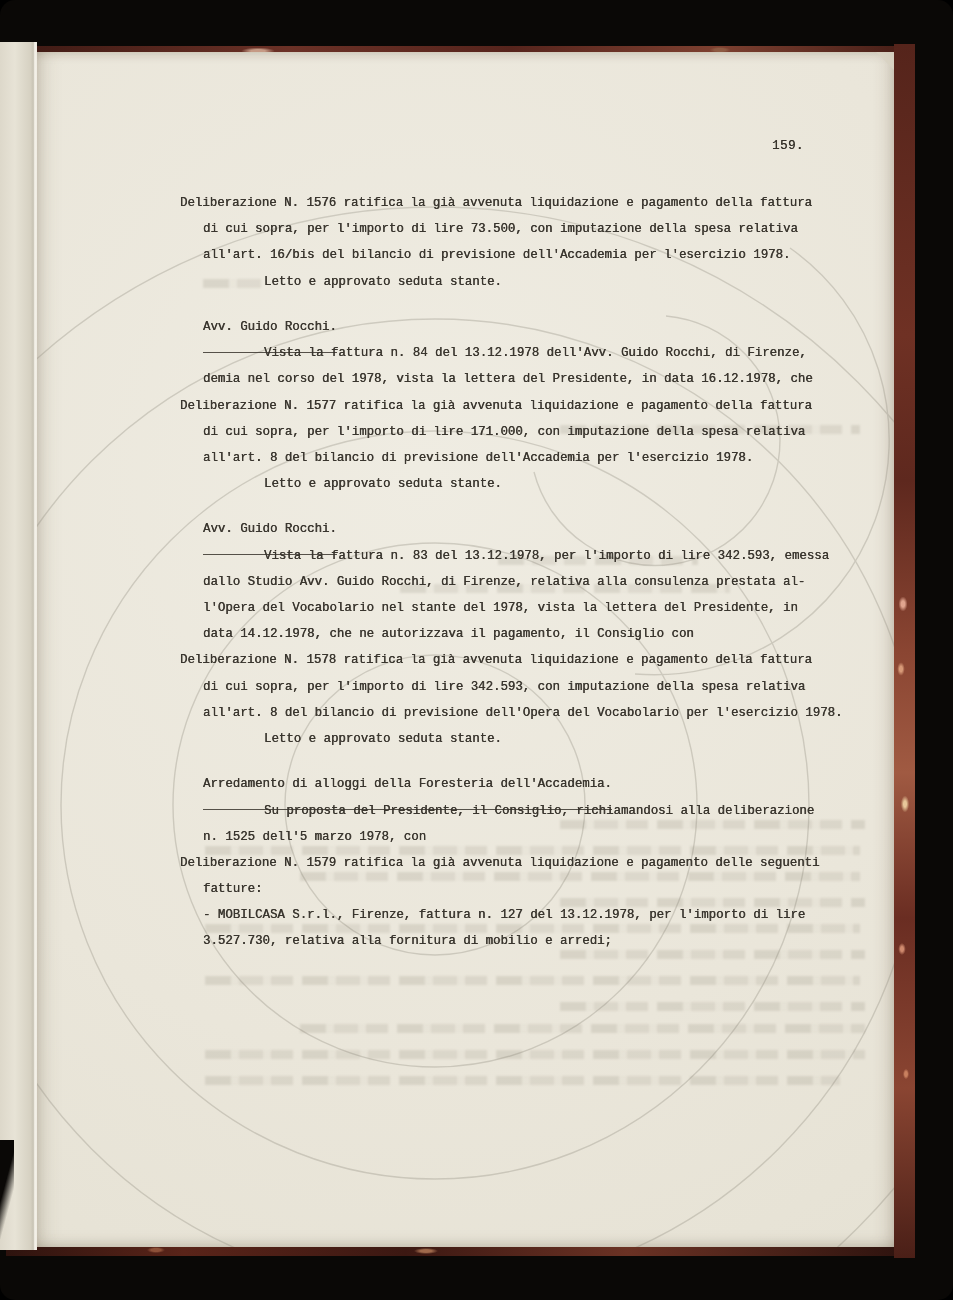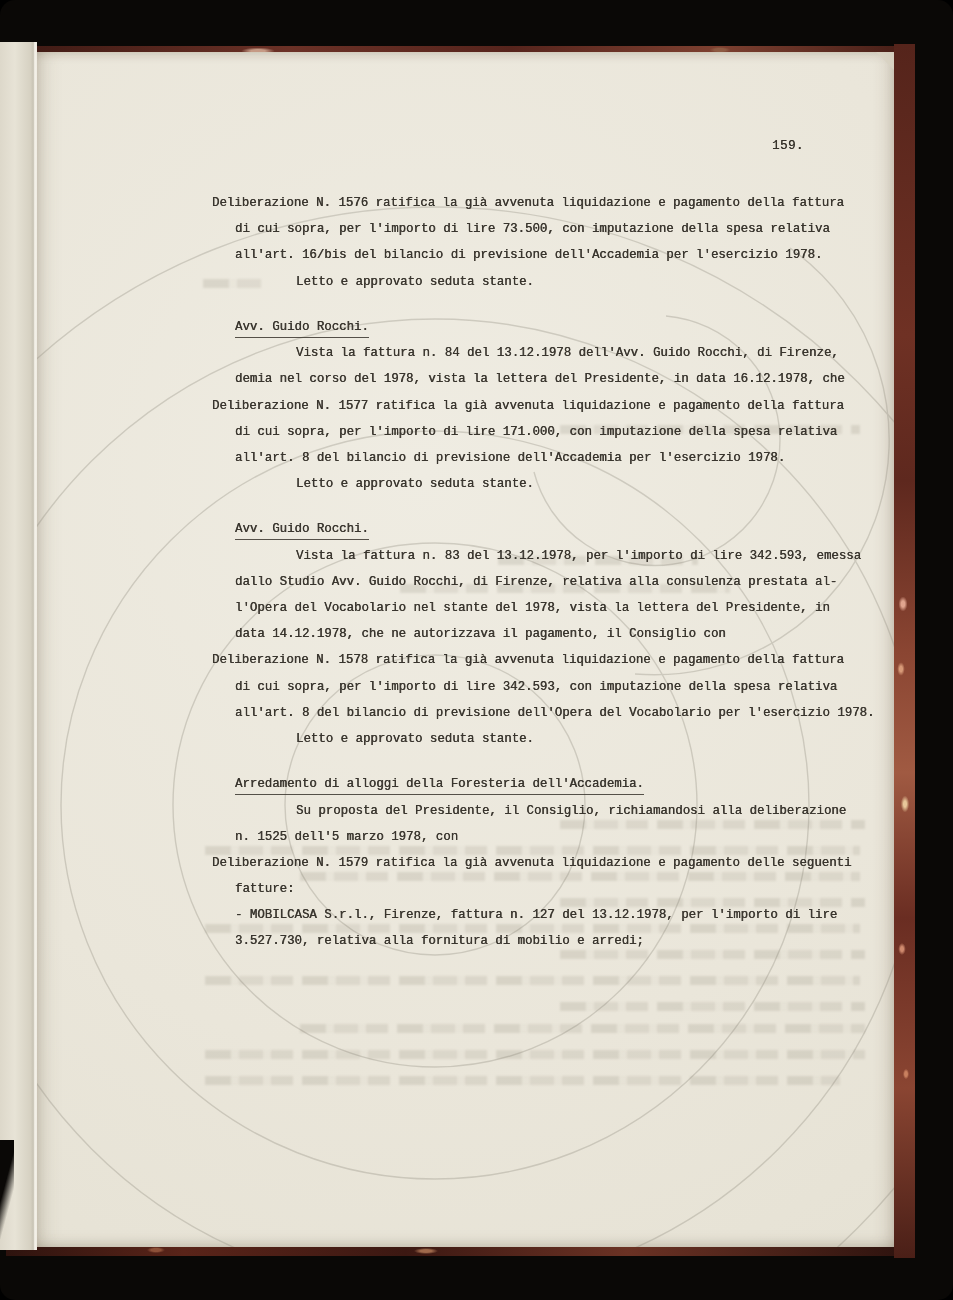--- a/index.html
+++ b/index.html
@@ -67,32 +67,32 @@
       rgba(128,120,104,.34) 0 26px, rgba(128,120,104,.06) 26px 34px,
       rgba(128,120,104,.28) 34px 58px, rgba(128,120,104,.05) 58px 66px,
       rgba(128,120,104,.30) 66px 88px, rgba(128,120,104,0) 88px 97px);
   }
   
   .pagenum{
     position:absolute;left:735px;top:87px;
     font-size:12.6px;color:#343028;letter-spacing:.4px;
     text-shadow:.3px 0 0 rgba(52,48,40,.85);
   }
-  .textcol{position:absolute;left:143px;top:138px;width:690px;margin-left:32px;}
+  .textcol{position:absolute;left:143px;top:138px;width:690px;}
   .line{
     position:relative;height:26.2px;line-height:26.2px;
     font-size:12.4px;color:#39352e;white-space:pre;
     text-shadow:.35px 0 0 rgba(52,48,40,.8), 0 0 .6px rgba(52,48,40,.35);
   }
   .line.cont{padding-left:23px;}
   .line.first{padding-left:84px;}
   .line.heading{margin-top:19.2px;}
   .line.heading .u{
     border-bottom:1.5px solid rgba(57,53,46,.85);
-    padding-bottom:3px;
+    padding-bottom:18px;
   }
 </style>
 </head>
 <body>
 
 <div id="stage">
   <div class="top-band"></div>
   <div class="right-strip"></div>
   <div class="bottom-strip"></div>
   <div class="page-stack"></div>

